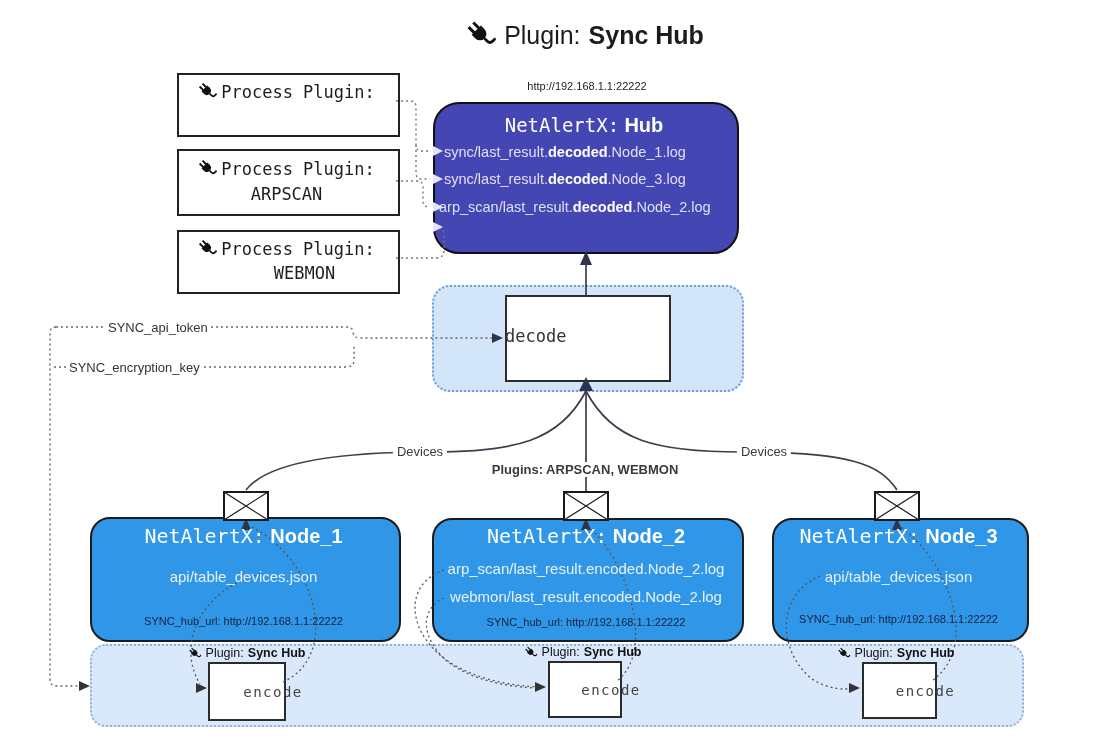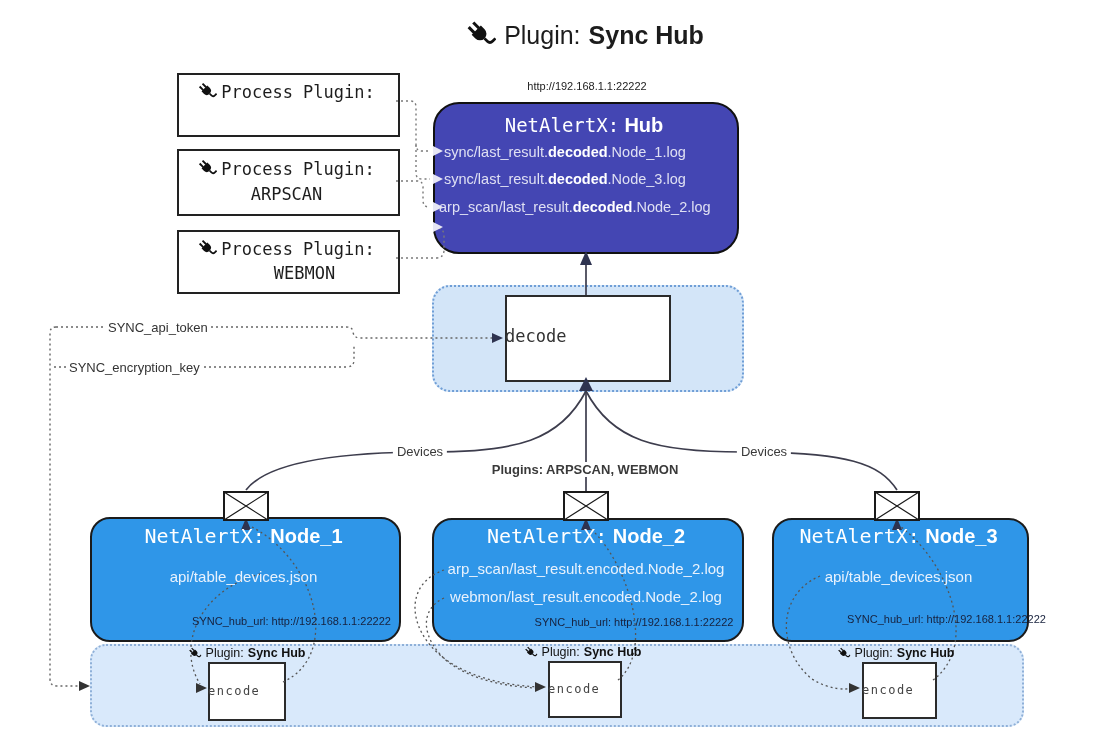--- a/index.html
+++ b/index.html
@@ -25,26 +25,26 @@
   .title-row b{font-weight:bold;}
   .url{top:80px;left:587px;font-size:11px;color:#222;}
   .hub-title{top:114px;left:433px;width:302px;text-align:center;color:#fff;font-size:19px;}
   .hub-title .mono{font-size:19px;}
   .hub-title b{font-family:"Liberation Sans",sans-serif;font-size:20px;}
   .hublog{left:444px;width:292px;font-size:14.5px;color:#dfe0f3;white-space:nowrap;}
   .hublog b{color:#fff;}
   .node-title{text-align:center;color:#fff;font-size:20px;white-space:nowrap;}
   .node-title b{font-family:"Liberation Sans",sans-serif;}
   .node-file{text-align:center;color:#e9f2fd;font-size:15px;white-space:nowrap;}
-  .node-url{text-align:center;color:#17213d;font-size:11px;white-space:nowrap;padding-left:48px;}
+  .node-url{text-align:center;color:#17213d;font-size:11px;white-space:nowrap;}
   .ptxt{font-size:17px;color:#1d1d1d;white-space:nowrap;display:flex;gap:4px;justify-content:center;}
   .edge-label{font-size:13px;color:#3a3a3a;background:#fff;padding:0 4px;}
   .tok-label{font-size:13px;color:#333;background:#fff;padding:0 3px;}
   .decode-label{left:505px;top:295px;width:162px;height:83px;line-height:83px;font-size:17px;color:#333;}
-  .encode-label{font-size:12px;letter-spacing:1.5px;color:#444;}
+  .encode-label{font-size:14px;letter-spacing:1.5px;color:#444;text-align:center;padding-left:28px;}
   .band-label{display:flex;align-items:center;gap:4px;font-size:12.5px;color:#111;}
   .z1{z-index:1}.z2{z-index:2}.z4{z-index:4}
   svg.overlay{position:absolute;left:0;top:0;z-index:3;pointer-events:none;}
 </style>
 </head>
 <body>
 
 <div id="stage">
 
   <svg width="0" height="0" style="position:absolute">

